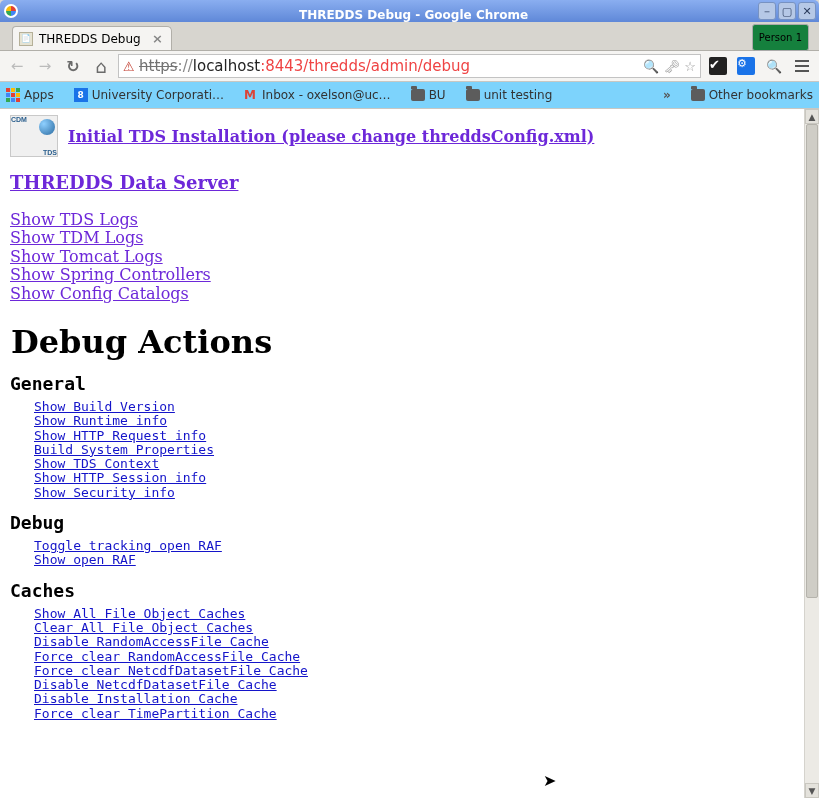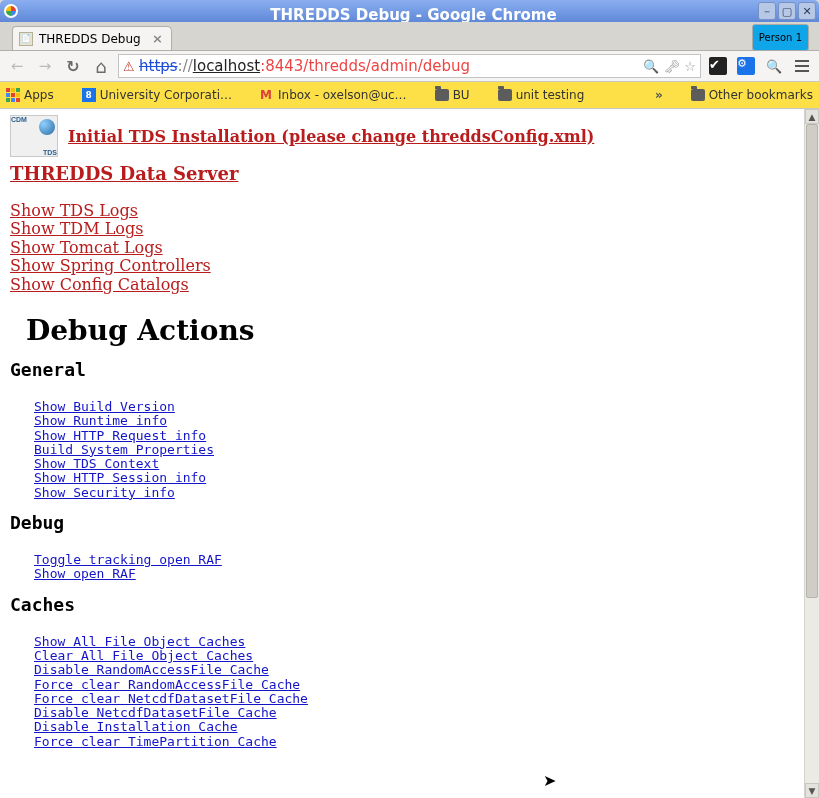--- a/index.html
+++ b/index.html
@@ -29,21 +29,21 @@
     background: conic-gradient(#e34133 0 25%, #4285f4 25% 50%, #34a853 50% 75%, #fbbc05 75% 100%);
     border-radius: 50%;
     border: 2px solid #fff;
   }
   .titlebar .title {
     position: absolute;
     left: 8px; right: 0;
     text-align: center;
     color: #fff;
     font-weight: bold;
-    font-size: 15px;
+    font-size: 12px;
     pointer-events: none;
     margin-top: 8px;
   }
   .titlebar .win-controls {
     position: absolute;
     right: 3px; top: 2px;
     display: flex;
     gap: 2px;
   }
   .titlebar .win-btn {
@@ -87,21 +87,21 @@
     display: flex; align-items: center; justify-content: center;
     color: #6a653e;
   }
   .tab .closex {
     color: #888; font-weight: bold; font-size: 13px;
     margin-left: auto;
   }
   .person-chip {
     position: absolute;
     right: 10px; top: 2px;
-    background: #0ea5e9;
+    background: #15803d;
     border: 1px solid #aaa;
     border-radius: 3px;
     padding: 8px 6px;
     height: 27px;
     font-size: 10px;
     display: flex; align-items: center;
   }
   
   .toolbar {
     height: 31px;
@@ -132,25 +132,25 @@
     font-size: 15px;
     overflow: hidden;
   }
   .urlbar .sec-icon {
     width: 14px; height: 14px;
     color: #c0392b;
     font-size: 13px;
     margin-right: 2px;
   }
   .urlbar .scheme-strike {
-    color: #1d4ed8;
+    color: #737373;
     text-decoration: line-through;
   }
   .urlbar .proto-sep { color: #888; }
-  .urlbar .host-strong { color: #222; text-decoration: underline; }
+  .urlbar .host-strong { color: #222; }
   .urlbar .port,.urlbar .path { color: #ef4444; }
   .urlbar .right-icons {
     margin-left: auto;
     display: flex; gap: 4px; align-items: center;
     color: #999;
     font-size: 13px;
   }
   .ext-icon {
     width: 22px; height: 22px;
     display: flex; align-items: center; justify-content: center;
@@ -160,26 +160,26 @@
   .ext-blue { background: #1a73e8; color: #fff; border-radius: 2px; width: 18px; height: 18px; font-size: 11px; }
   .magnify::before { content: "🔍"; }
   .hamburger {
     display: flex; flex-direction: column; gap: 3px;
     width: 14px;
   }
   .hamburger span { height: 2px; background: #555; width: 100%; }
   
   .bookmarks {
     height: 27px;
-    background: #fde047;
+    background: #7dd3fc;
     border-bottom: 1px solid #c9c7c2;
     display: flex;
     align-items: center;
     padding: 0 6px;
-    gap: 28px;
+    gap: 20px;
     font-size: 12px;
     color: #333;
   }
   .bk-item { display: flex; align-items: center; gap: 4px; white-space: nowrap; }
   .bk-apps-icon {
     width: 14px; height: 14px;
     display: grid;
     grid-template-columns: repeat(3, 1fr);
     grid-template-rows: repeat(3, 1fr);
     gap: 1px;
@@ -218,53 +218,53 @@
     background: #fff;
     display: flex;
   }
   .page {
     flex: 1;
     overflow-y: auto;
     padding: 6px 10px 10px 10px;
     font-family: "DejaVu Serif", "Liberation Serif", "Times New Roman", serif;
     font-size: 16px;
   }
-  .page a { color: #b91c1c; text-decoration: underline; }
+  .page a { color: #6d28d9; text-decoration: underline; }
   .page .top-row { display: flex; align-items: center; gap: 10px; }
   .thredds-logo {
     width: 48px; height: 42px;
     background: #f0f0f0;
     border: 1px solid #c9c9c9;
     position: relative;
     font-size: 7px;
     font-family: sans-serif;
   }
   .thredds-logo .cdm { position: absolute; top: 0; left: 0; color:#2a5e8d; font-weight:bold; }
   .thredds-logo .tds { position: absolute; bottom: 0; right: 0; color:#2a5e8d; font-weight:bold; }
   .thredds-logo .globe {
     position: absolute; top: 3px; right: 2px; width: 16px; height: 16px;
     background: radial-gradient(circle at 30% 30%, #8fd0ff, #2a6aa0);
     border-radius: 50%;
   }
   .install-link { font-weight: bold; }
   .tds-link { font-weight: bold; font-size: 18px; }
   .plain-links { margin-top: 18px; }
   .plain-links a { display: block; line-height: 1.15; width: fit-content; }
-  h2.debug-actions { font-size: 28px; margin: 20px 0 12px 16px; font-weight: bold; }
+  h2.debug-actions { font-size: 32px; margin: 20px 0 12px 1px; font-weight: bold; }
   h3.mono-head {
     font-family: "DejaVu Sans Mono", "Liberation Mono", monospace;
     font-weight: bold;
     font-size: 18px;
     margin: 12px 0 6px 0;
   }
   .mono-links {
     font-family: "DejaVu Sans Mono", "Liberation Mono", monospace;
     font-size: 13px;
     margin-left: 24px;
-    margin-top: 20px;
+    margin-top: 6px;
   }
   .mono-links a { display: block; line-height: 1.1; color: #1414c9; width: fit-content; }
 
   
   .fake-scroll {
     width: 15px;
     background: #eceae5;
     border-left: 1px solid #d5d3cd;
     display: flex;
     flex-direction: column;
@@ -403,21 +403,21 @@
 
     <div class="top-row">
       <div class="thredds-logo">
         <span class="cdm">CDM</span>
         <span class="globe"></span>
         <span class="tds">TDS</span>
       </div>
       <a href="#" class="install-link">Initial TDS Installation (please change threddsConfig.xml)</a>
     </div>
 
-    <div style="margin-top:6px;">
+    <div style="margin-top:15px;">
       <a href="#" class="tds-link">THREDDS Data Server</a>
     </div>
 
     <div class="plain-links" id="show-links">
         <a href="#">Show TDS Logs</a>
         <a href="#">Show TDM Logs</a>
         <a href="#">Show Tomcat Logs</a>
         <a href="#">Show Spring Controllers</a>
         <a href="#">Show Config Catalogs</a>
       </div>

